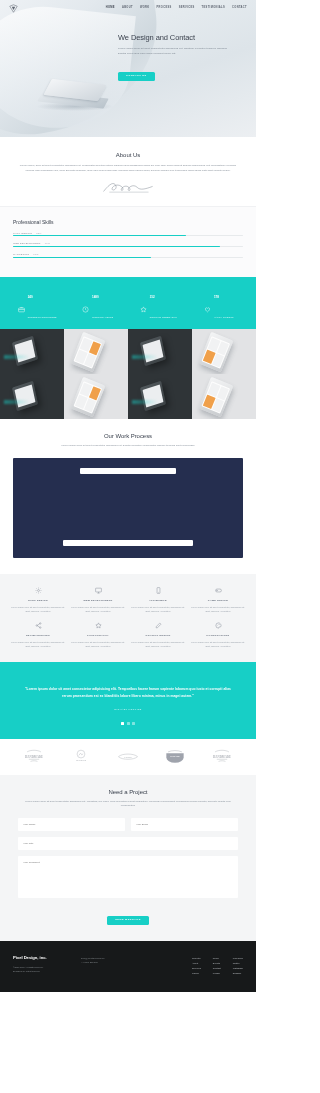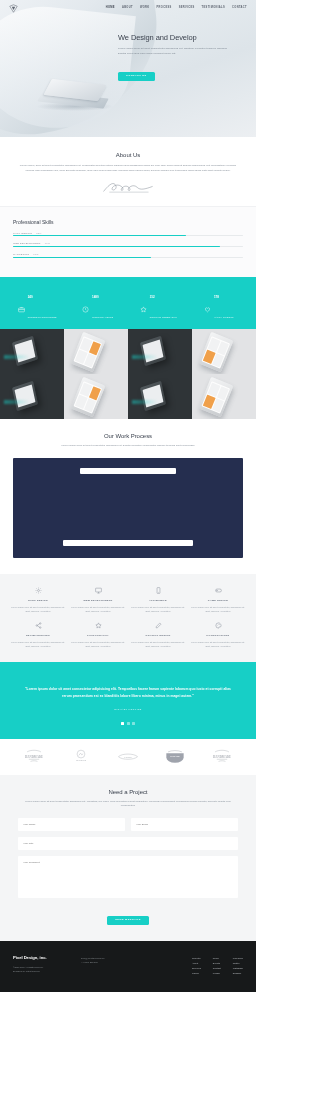--- a/index.html
+++ b/index.html
@@ -282,21 +282,21 @@
       </nav>
     </div>
 
     <div class="hero-laptop">
       <div class="laptop-shadow"></div>
       <div class="laptop-base"></div>
       <div class="laptop-lid"></div>
     </div>
 
     <div class="hero-content">
-      <div class="hero-title">We Design and Develop</div>
+      <div class="hero-title">We Design and Contact</div>
       <div class="hero-text">Lorem ipsum dolor sit amet consectetur adipisicing elit. Nostrum excepturi tempore laborum! Debitis culpa quis ipsa eaque nesciunt nemo est.</div>
       <button class="btn-teal">CONTACT US</button>
     </div>
   </div>
 
   <div class="section about">
     <div class="sec-title">About Us</div>
     <div class="about-text">Lorem ipsum, dolor sit amet consectetur adipisicing elit. Perspiciatis delectus ratione magnam quia dignissimos ipsam qui error esse nobis incidunt aliquam assumenda velit accusantium explicabo corporis nam quibusdam! Qui, sed? Expedita magnam, quae nam perferendis esse commodi fuga maxima quos, dolorum aliquam iure temporibus officia facilis iusto fugit corrupti Neque.</div>
     <div class="signature">
       <svg width="56" height="14" viewBox="0 0 120 30">

